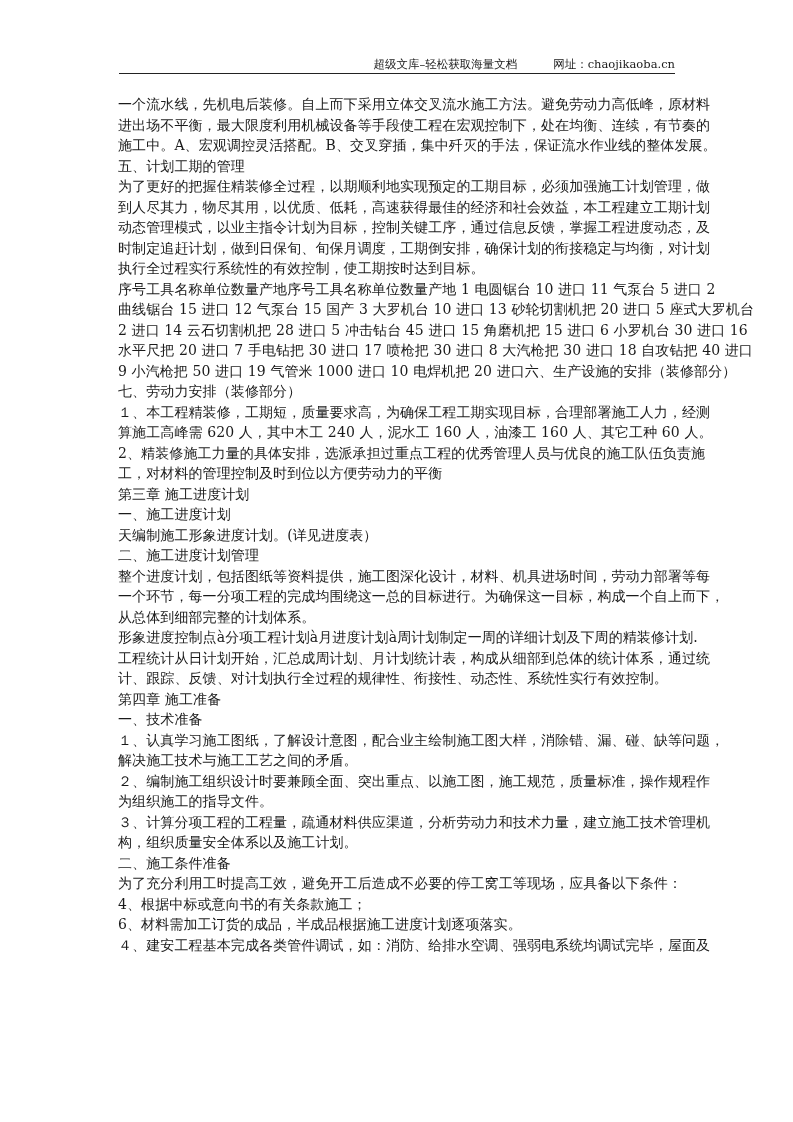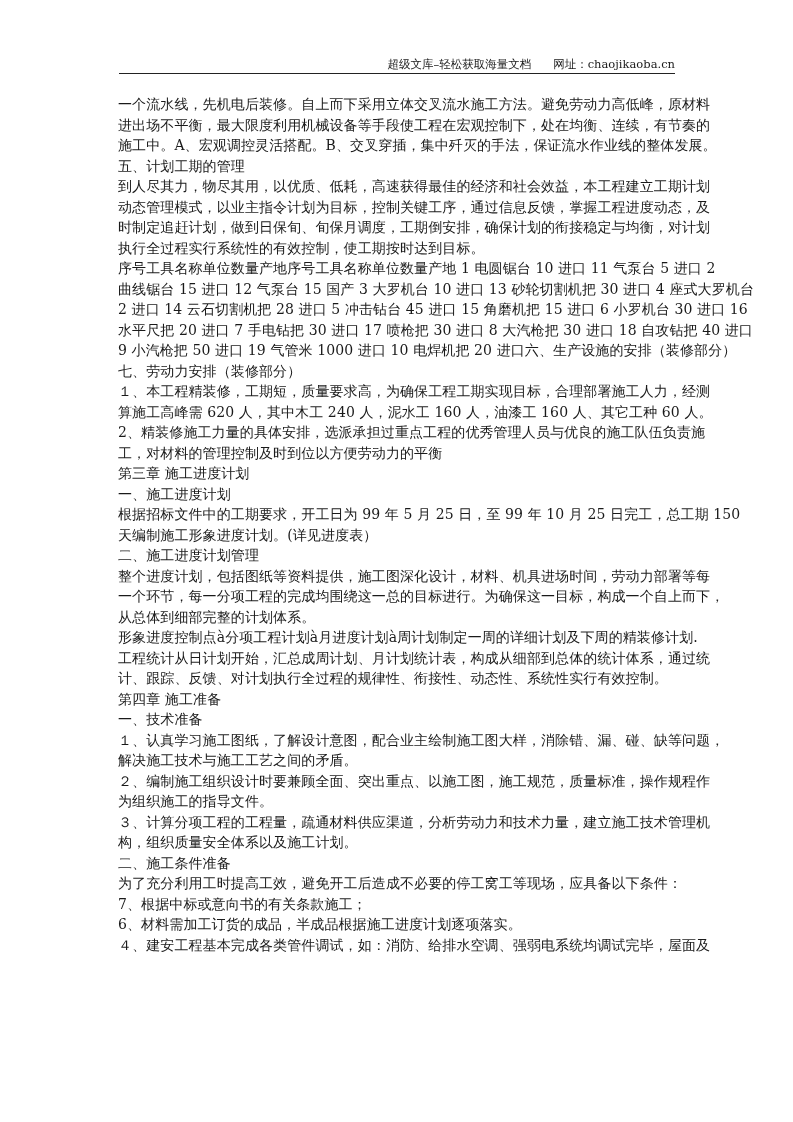--- a/index.html
+++ b/index.html
@@ -1,67 +1,67 @@
 <!DOCTYPE html>
 <html><head>
 <meta charset="utf-8">
 <style>
   html, body { margin: 0; padding: 0; background: #ffffff; }
   body { width: 793px; height: 1122px; position: relative; overflow: hidden;
          font-family: "DejaVu Serif", "Liberation Serif", serif; color: #1a1a1a; }
   .page-header { position: absolute; left: 119px; top: 56px; width: 556px; height: 17px;
                  border-bottom: 1px solid #222; font-size: 11.5px; text-align: right; line-height: 16px; }
-  .page-header .site { margin-right: 22px; }
+  .page-header .site { margin-right: 36px; }
   .content { position: absolute; left: 118px; top: 94px; width: 560px; font-size: 14px; line-height: 20.5px; }
   .line { white-space: nowrap; overflow: visible; height: 20.5px; letter-spacing: 0.1px; }
   .line.justify { text-align: justify; text-align-last: justify; }
 </style>
 </head>
 <body>
 
 <div class="page-header">
   <span class="site">超级文库–轻松获取海量文档</span><span>网址：chaojikaoba.cn</span>
 </div>
 
 <div class="content" id="content">
     <div class="line justify">一个流水线，先机电后装修。自上而下采用立体交叉流水施工方法。避免劳动力高低峰，原材料</div>
     <div class="line justify">进出场不平衡，最大限度利用机械设备等手段使工程在宏观控制下，处在均衡、连续，有节奏的</div>
     <div class="line justify">施工中。A、宏观调控灵活搭配。B、交叉穿插，集中歼灭的手法，保证流水作业线的整体发展。</div>
     <div class="line">五、计划工期的管理</div>
+    <div class="line justify">为了更好的把握住精装修全过程，以期顺利地实现预定的工期目标，必须加强施工计划管理，做</div>
     <div class="line justify">到人尽其力，物尽其用，以优质、低耗，高速获得最佳的经济和社会效益，本工程建立工期计划</div>
     <div class="line justify">动态管理模式，以业主指令计划为目标，控制关键工序，通过信息反馈，掌握工程进度动态，及</div>
     <div class="line justify">时制定追赶计划，做到日保旬、旬保月调度，工期倒安排，确保计划的衔接稳定与均衡，对计划</div>
     <div class="line">执行全过程实行系统性的有效控制，使工期按时达到目标。</div>
     <div class="line justify">序号工具名称单位数量产地序号工具名称单位数量产地 1 电圆锯台 10 进口 11 气泵台 5 进口 2</div>
-    <div class="line justify">曲线锯台 15 进口 12 气泵台 15 国产 3 大罗机台 10 进口 13 砂轮切割机把 30 进口 4 座式大罗机台</div>
+    <div class="line justify">曲线锯台 15 进口 12 气泵台 15 国产 3 大罗机台 10 进口 13 砂轮切割机把 20 进口 5 座式大罗机台</div>
     <div class="line justify">2 进口 14 云石切割机把 28 进口 5 冲击钻台 45 进口 15 角磨机把 15 进口 6 小罗机台 30 进口 16</div>
     <div class="line justify">水平尺把 20 进口 7 手电钻把 30 进口 17 喷枪把 30 进口 8 大汽枪把 30 进口 18 自攻钻把 40 进口</div>
     <div class="line justify">9 小汽枪把 50 进口 19 气管米 1000 进口 10 电焊机把 20 进口六、生产设施的安排（装修部分）</div>
     <div class="line">七、劳动力安排（装修部分）</div>
     <div class="line justify">１、本工程精装修，工期短，质量要求高，为确保工程工期实现目标，合理部署施工人力，经测</div>
     <div class="line">算施工高峰需 620 人，其中木工 240 人，泥水工 160 人，油漆工 160 人、其它工种 60 人。</div>
     <div class="line justify">2、精装修施工力量的具体安排，选派承担过重点工程的优秀管理人员与优良的施工队伍负责施</div>
     <div class="line">工，对材料的管理控制及时到位以方便劳动力的平衡</div>
     <div class="line">第三章 施工进度计划</div>
     <div class="line">一、施工进度计划</div>
-    <div class="line justify">根据招标文件中的工期要求，开工日为 99 年 5 月 25 日，至 99 年 10 月 25 日完工，总工期 150</div>
     <div class="line">天编制施工形象进度计划。(详见进度表）</div>
     <div class="line">二、施工进度计划管理</div>
     <div class="line justify">整个进度计划，包括图纸等资料提供，施工图深化设计，材料、机具进场时间，劳动力部署等每</div>
     <div class="line justify">一个环节，每一分项工程的完成均围绕这一总的目标进行。为确保这一目标，构成一个自上而下，</div>
     <div class="line">从总体到细部完整的计划体系。</div>
     <div class="line justify">形象进度控制点à分项工程计划à月进度计划à周计划制定一周的详细计划及下周的精装修计划.</div>
     <div class="line justify">工程统计从日计划开始，汇总成周计划、月计划统计表，构成从细部到总体的统计体系，通过统</div>
     <div class="line">计、跟踪、反馈、对计划执行全过程的规律性、衔接性、动态性、系统性实行有效控制。</div>
     <div class="line">第四章 施工准备</div>
     <div class="line">一、技术准备</div>
     <div class="line justify">１、认真学习施工图纸，了解设计意图，配合业主绘制施工图大样，消除错、漏、碰、缺等问题，</div>
     <div class="line">解决施工技术与施工工艺之间的矛盾。</div>
     <div class="line justify">２、编制施工组织设计时要兼顾全面、突出重点、以施工图，施工规范，质量标准，操作规程作</div>
     <div class="line">为组织施工的指导文件。</div>
     <div class="line justify">３、计算分项工程的工程量，疏通材料供应渠道，分析劳动力和技术力量，建立施工技术管理机</div>
     <div class="line">构，组织质量安全体系以及施工计划。</div>
     <div class="line">二、施工条件准备</div>
     <div class="line">为了充分利用工时提高工效，避免开工后造成不必要的停工窝工等现场，应具备以下条件：</div>
-    <div class="line">7、根据中标或意向书的有关条款施工；</div>
+    <div class="line">4、根据中标或意向书的有关条款施工；</div>
     <div class="line">6、材料需加工订货的成品，半成品根据施工进度计划逐项落实。</div>
     <div class="line justify">４、建安工程基本完成各类管件调试，如：消防、给排水空调、强弱电系统均调试完毕，屋面及</div>
   </div>
 
 </body></html>

